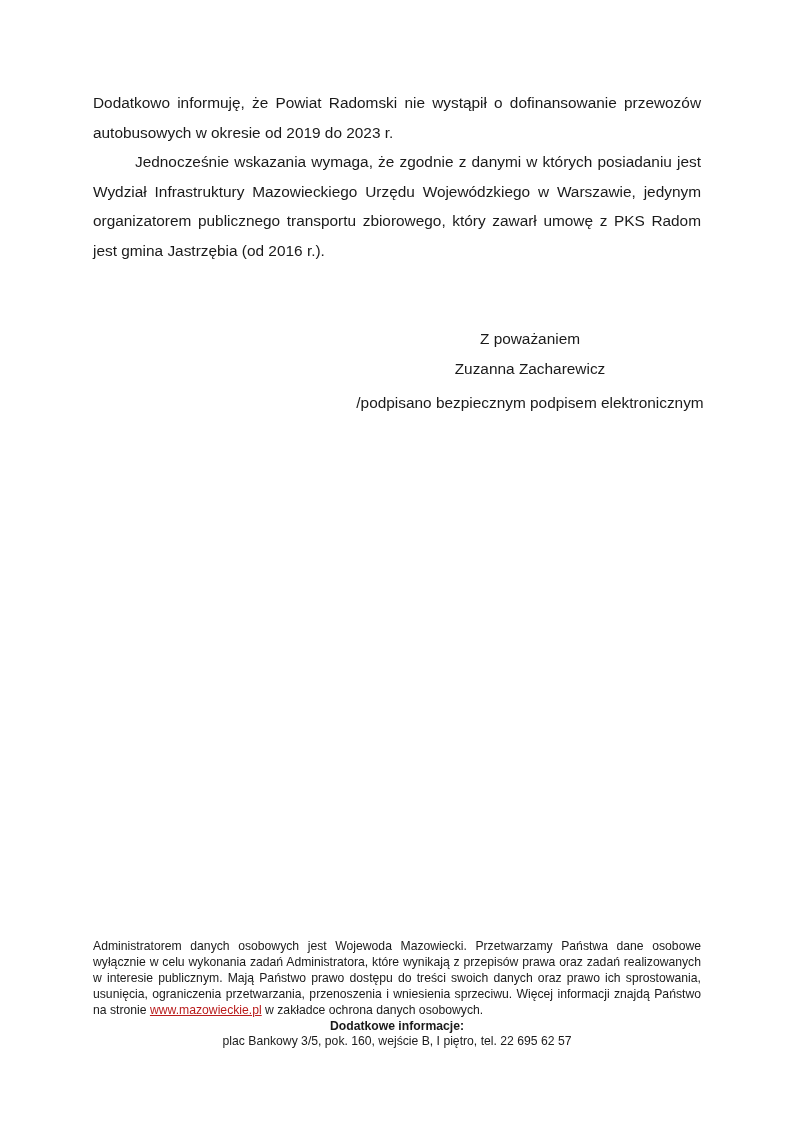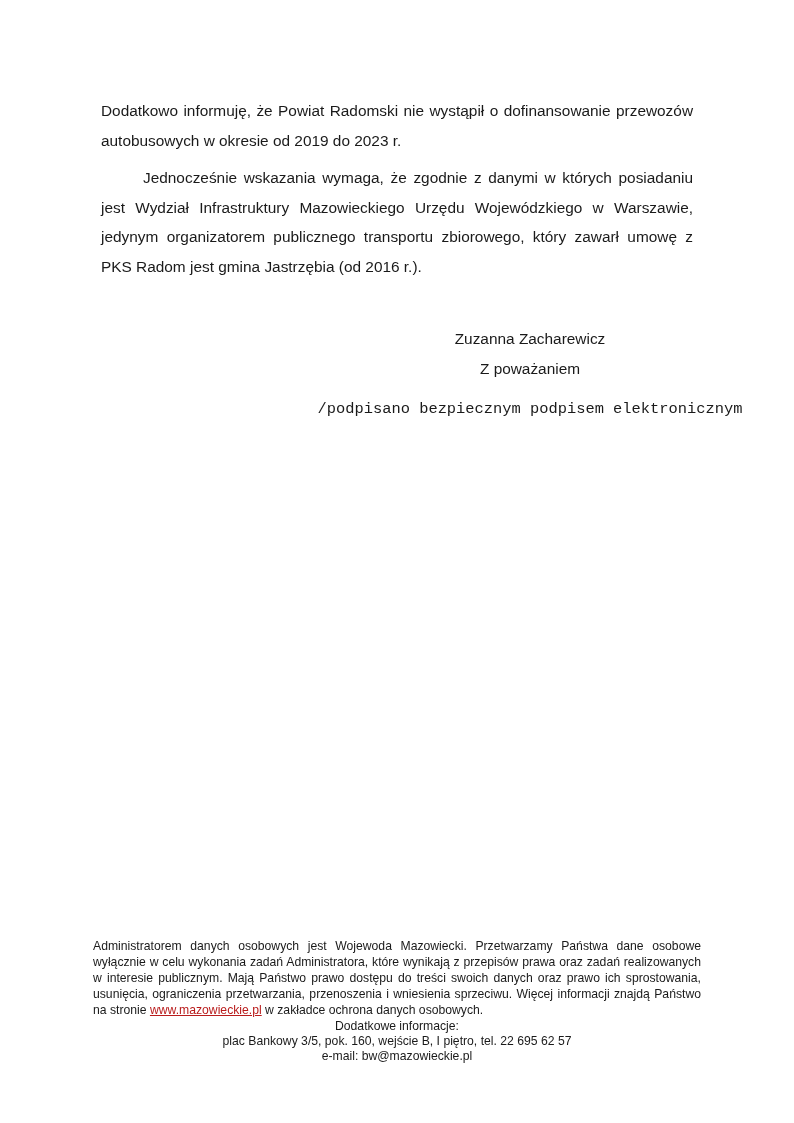--- a/index.html
+++ b/index.html
@@ -19,42 +19,41 @@
   
   .body-text {
     position: absolute;
     left: 93px;
     top: 88px;
     width: 608px;
     font-size: 15.4px;
     line-height: 29.6px;
   }
   .body-text p {
-    margin: 8px;
+    margin: 0;
     text-align: justify;
   }
   .body-text p.indent-first {
     text-indent: 42px;
   }
   
   .signature {
     position: absolute;
     left: 290px;
     top: 324px;
     width: 480px;
     text-align: center;
     font-size: 15.4px;
   }
   .sig-line {
     line-height: 30.2px;
   }
   .esign-note {
-    margin-top: 14px;
+    margin-top: 8px;
     line-height: 22.6px;
-    font-family: Liberation Mono, monospace;
   }
   
   .footer-gdpr {
     position: absolute;
     left: 93px;
     top: 938px;
     width: 608px;
     font-size: 12.2px;
     line-height: 16.1px;
     text-align: justify;
@@ -67,47 +66,46 @@
   .footer-info {
     position: absolute;
     left: 93px;
     top: 1019px;
     width: 608px;
     text-align: center;
     font-size: 12.2px;
     line-height: 15.2px;
   }
   .footer-info .heading {
-    font-weight: normal;
+    font-weight: bold;
   }
   .footer-info div {
     margin: 0;
   }
 </style>
 </head>
 <body>
 
 <div class="page">
 
   <div class="body-text">
     <p>Dodatkowo informuję, że Powiat Radomski nie wystąpił o dofinansowanie przewozów autobusowych w okresie od 2019 do 2023 r.</p>
     <p class="indent-first">Jednocześnie wskazania wymaga, że zgodnie z danymi w których posiadaniu jest Wydział Infrastruktury Mazowieckiego Urzędu Wojewódzkiego w Warszawie, jedynym organizatorem publicznego transportu zbiorowego, który zawarł umowę z PKS Radom jest gmina Jastrzębia (od 2016 r.).</p>
   </div>
 
   <div class="signature">
+    <div class="sig-line">Z poważaniem</div>
     <div class="sig-line">Zuzanna Zacharewicz</div>
-    <div class="sig-line">Z poważaniem</div>
     <div class="esign-note">
       <div>/podpisano bezpiecznym podpisem elektronicznym</div>
     </div>
   </div>
 
   <div class="footer-gdpr">
     <span>Administratorem danych osobowych jest Wojewoda Mazowiecki. Przetwarzamy Państwa dane osobowe wyłącznie w celu wykonania zadań Administratora, które wynikają z przepisów prawa oraz zadań realizowanych w interesie publicznym. Mają Państwo prawo dostępu do treści swoich danych oraz prawo ich sprostowania, usunięcia, ograniczenia przetwarzania, przenoszenia i wniesienia sprzeciwu. Więcej informacji znajdą Państwo na stronie </span><a>www.mazowieckie.pl</a><span> w zakładce ochrona danych osobowych.</span>
   </div>
 
   <div class="footer-info">
     <div class="heading">Dodatkowe informacje:</div>
     <div>plac Bankowy 3/5, pok. 160, wejście B, I piętro, tel. 22 695 62 57</div>
-    <div>e-mail: bw@mazowieckie.pl</div>
   </div>
 
 </div>
 
 </body></html>

